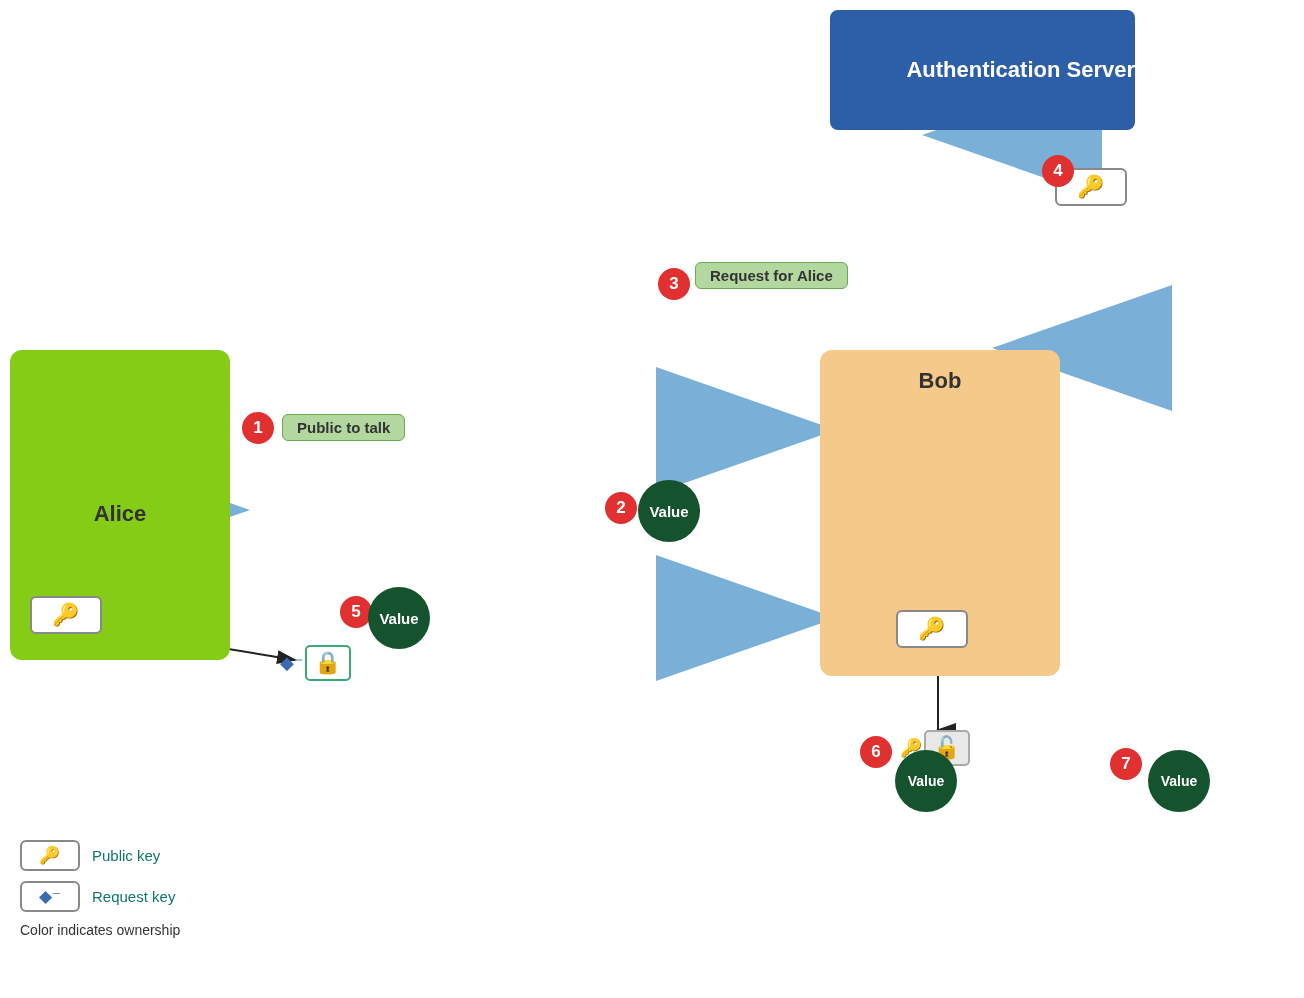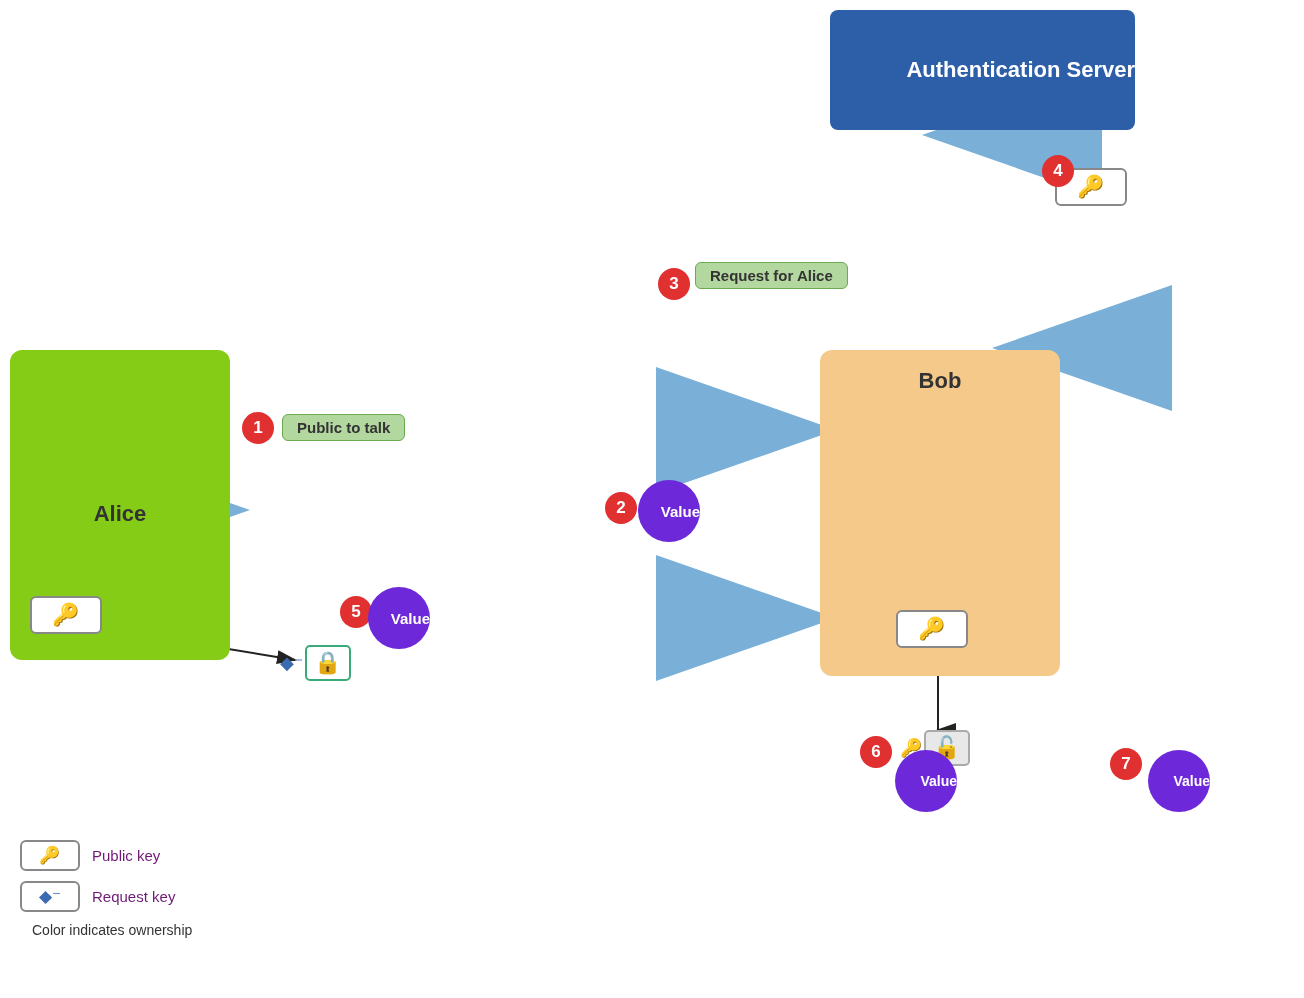--- a/index.html
+++ b/index.html
@@ -122,24 +122,24 @@
       font-weight: bold;
       color: #333;
     }
 
     
     .value-circle {
       position: absolute;
       width: 62px;
       height: 62px;
       border-radius: 50%;
-      background: #6d28d9;
-      display: flex;
-      align-items: center;
-      justify-content: flex-end;
+      background: #14532d;
+      display: flex;
+      align-items: center;
+      justify-content: center;
       color: #fff;
       font-size: 15px;
       font-weight: bold;
       z-index: 10;
     }
 
     
     .arrows-svg {
       position: absolute;
       top: 0; left: 0;
@@ -165,26 +165,26 @@
       border-radius: 6px;
       padding: 3px 8px;
       font-size: 17px;
       color: #3a6ab0;
       margin-right: 12px;
       min-width: 60px;
       text-align: center;
     }
     .legend-text {
       font-size: 15px;
-      color: #701a75;
+      color: #0f766e;
     }
     .legend-note {
       font-size: 14px;
       color: #333;
-      margin-left: 12px;
+      margin-left: 0;
       margin-top: 6px;
     }
 
     
     .checkmark {
       position: absolute;
       font-size: 36px;
       color: #3aaa78;
       font-weight: bold;
     }

